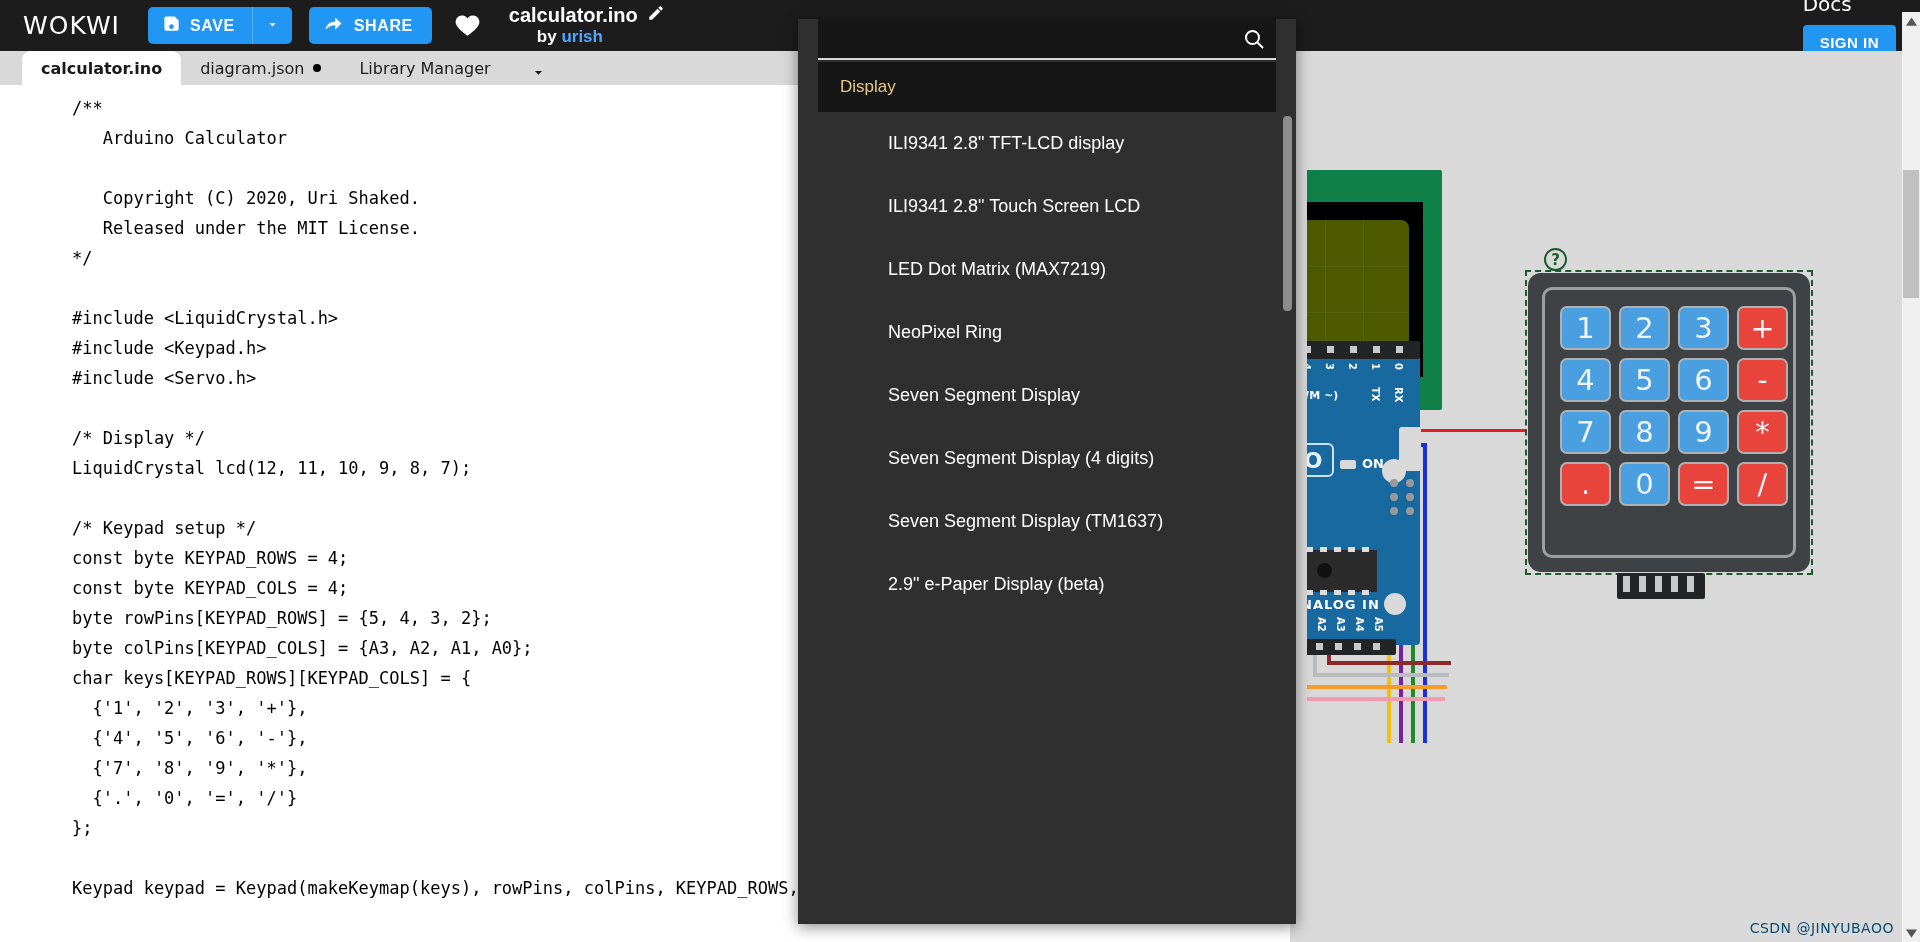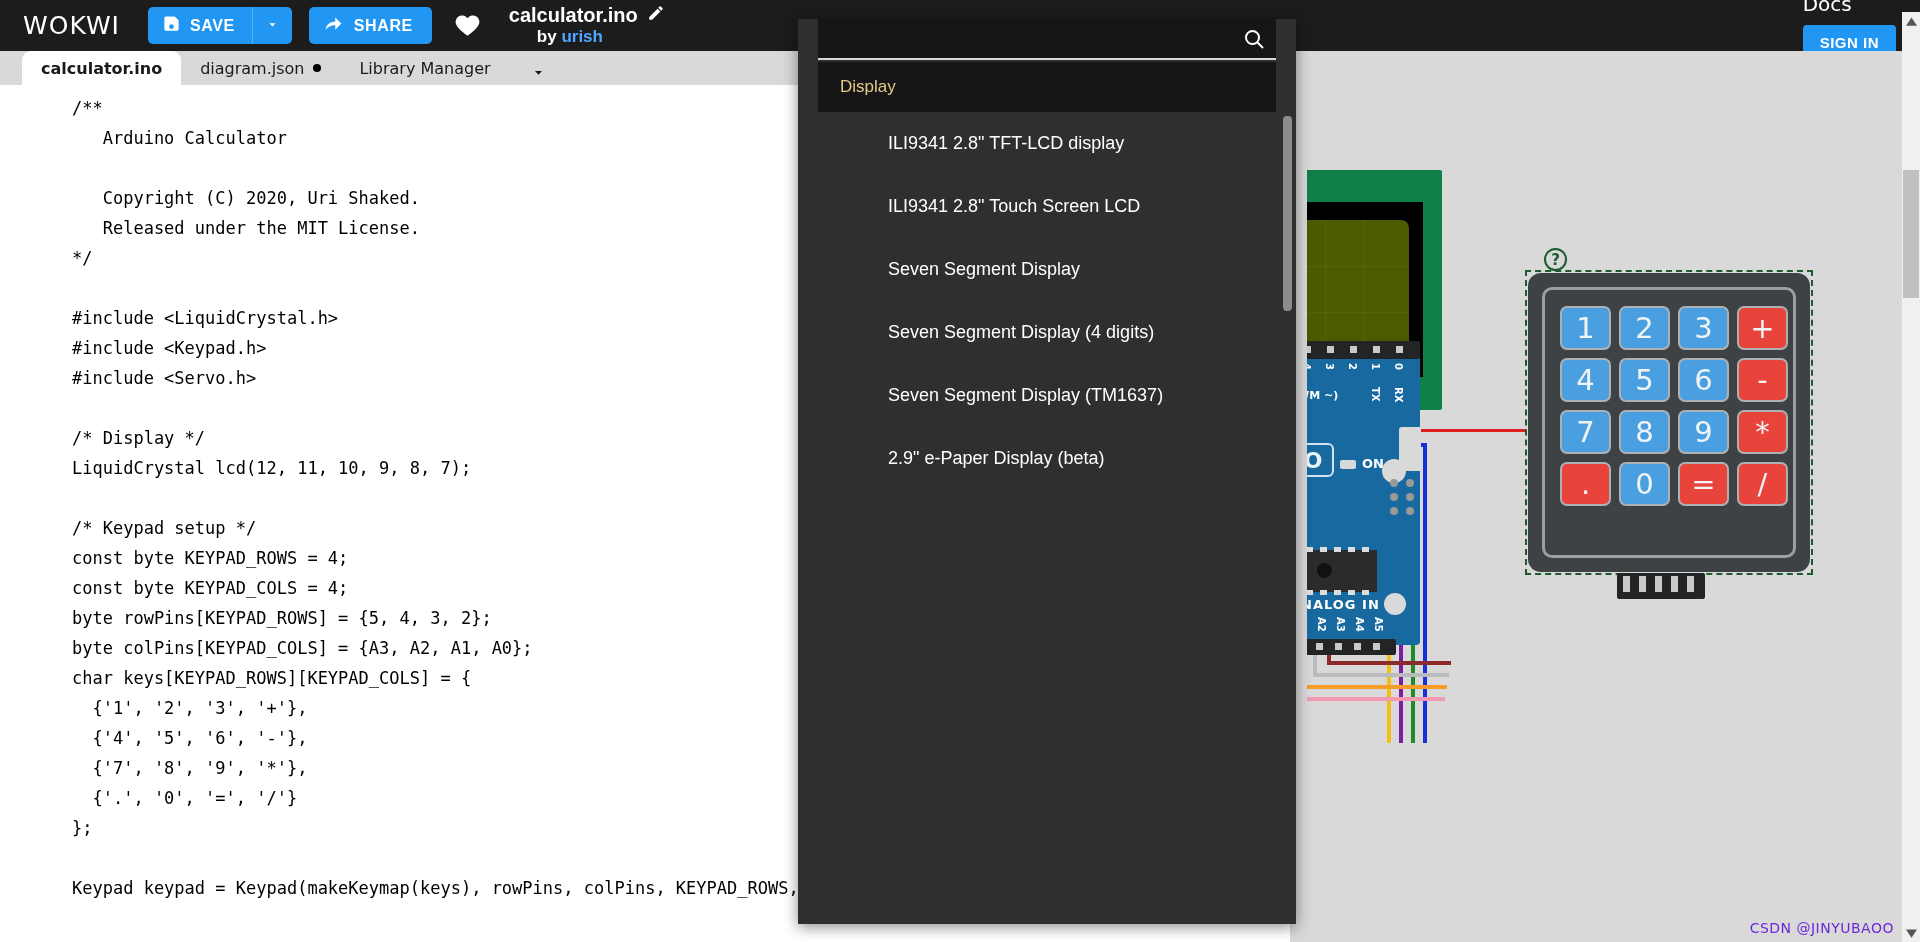--- a/index.html
+++ b/index.html
@@ -249,21 +249,21 @@
   }
   #psb-up { top: 0; } #psb-down { bottom: 0; }
   #psb-thumb {
     position: absolute; left: 1px; top: 158px; width: 16px; height: 128px;
     background: #c0c0c0; cursor: pointer;
   }
 
   
   #watermark {
     position: absolute; right: 26px; bottom: 6px;
-    color: #6d28d9; font-size: 14px; letter-spacing: .5px;
+    color: #0c4a6e; font-size: 14px; letter-spacing: .5px;
     font-family: "DejaVu Sans", sans-serif; user-select: none;
   }
 </style>
 </head>
 <body>
 
 <div id="topbar">
   <div id="logo">WOKWI</div>
 
   <div class="btn-group">
@@ -514,20 +514,22 @@
           <line x1="15.5" y1="15.5" x2="21" y2="21"></line>
       </svg>
     </div>
   </div>
 
   <div id="parts-category">Display</div>
 
   <div id="parts-list">
     <div class="part-item">ILI9341 2.8" TFT-LCD display</div>
     <div class="part-item">ILI9341 2.8" Touch Screen LCD</div>
+    <div class="part-item">LED Dot Matrix (MAX7219)</div>
+    <div class="part-item">NeoPixel Ring</div>
     <div class="part-item">Seven Segment Display</div>
     <div class="part-item">Seven Segment Display (4 digits)</div>
     <div class="part-item">Seven Segment Display (TM1637)</div>
     <div class="part-item">2.9" e-Paper Display (beta)</div>
   </div>
 
   <div id="parts-scrollbar"></div>
 </div>
 
 <div id="page-scrollbar">

